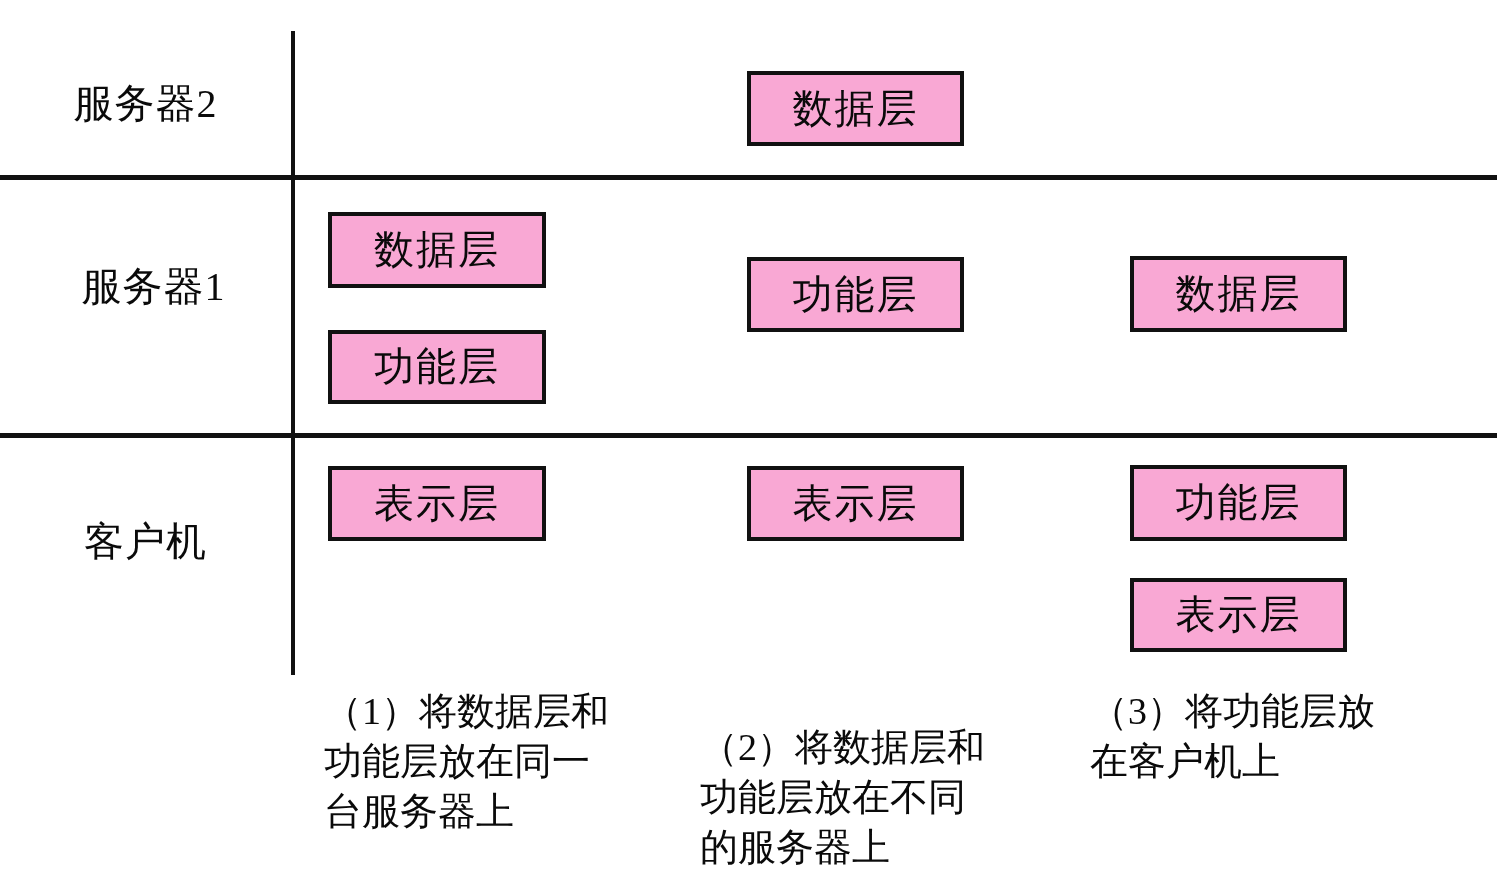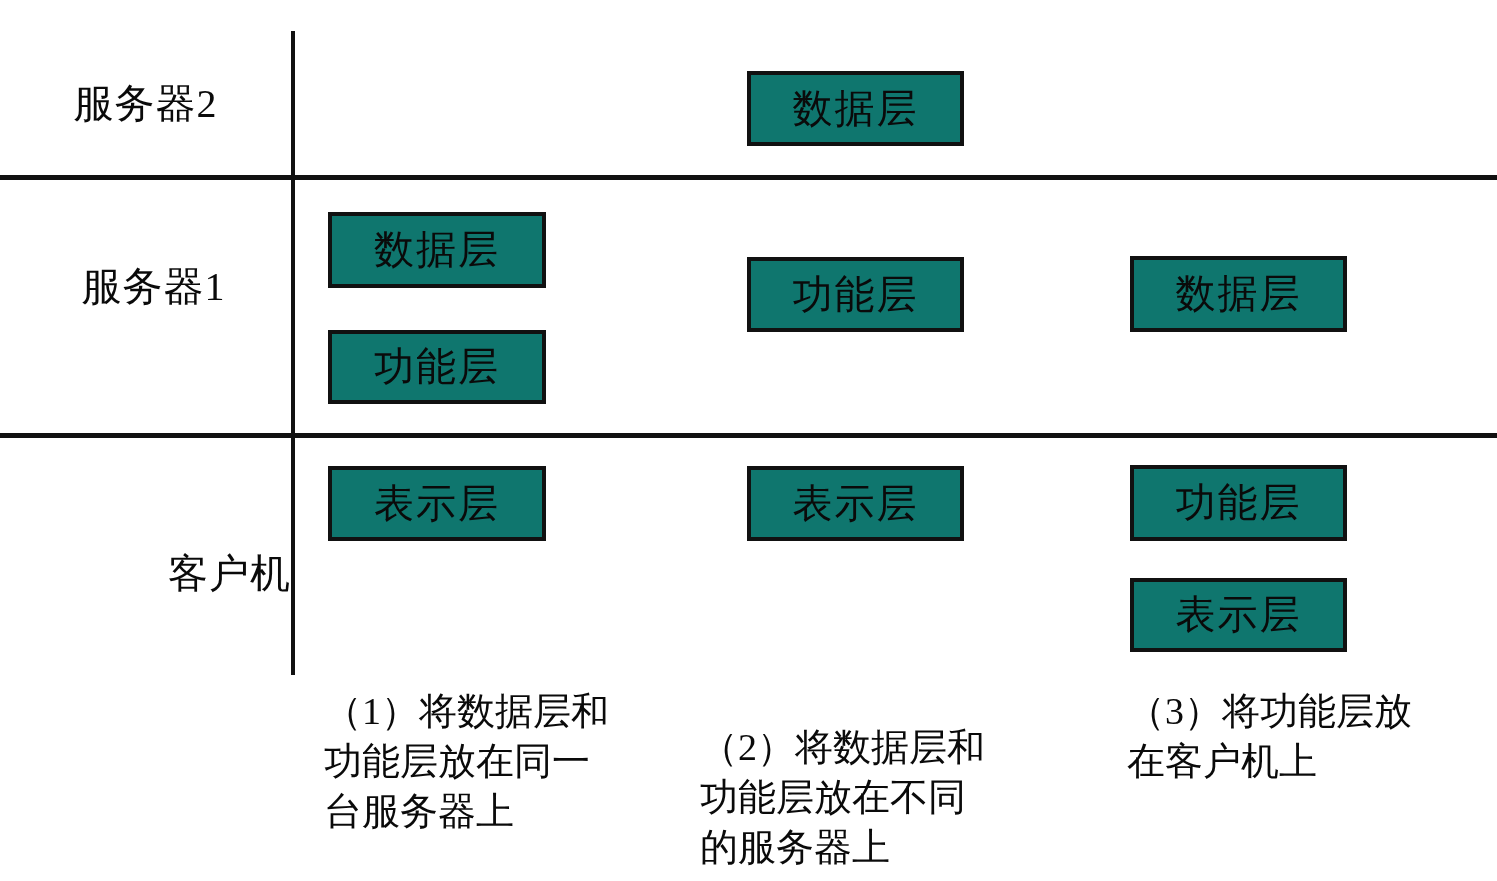--- a/index.html
+++ b/index.html
@@ -31,27 +31,27 @@
     position:absolute;
     width:291px;
     text-align:center;
     font-size:40px;
     line-height:1.1;
     letter-spacing:1px;
     white-space:nowrap;
   }
   .row-label.server2{top:82px;}
   .row-label.server1{top:265px;margin-left:8px;}
-  .row-label.client{top:552px;text-align:right;}
+  .row-label.client{top:520px;}
 
   
   .box{
     position:absolute;
     border:4px solid #111111;
-    background:#0f766e;
+    background:#f9a8d4;
     display:flex;
     align-items:center;
     justify-content:center;
     font-size:40px;
     line-height:1;
     letter-spacing:2px;
     box-sizing:border-box;
     white-space:nowrap;
   }
   
@@ -74,21 +74,21 @@
   .caption{
     position:absolute;
     top:686px;
     font-size:38px;
     line-height:1.32;
     letter-spacing:0px;
     text-align:left;
   }
   .caption.k1{left:324px;width:290px;}
   .caption.k2{left:700px;width:290px;margin-top:36px;}
-  .caption.k3{left:1127px;width:290px;}
+  .caption.k3{left:1090px;width:290px;}
 </style>
 </head>
 <body>
 
 <div id="figure">
 
   <div class="hrule r1"></div>
   <div class="hrule r2"></div>
 
   <div class="vrule"></div>

